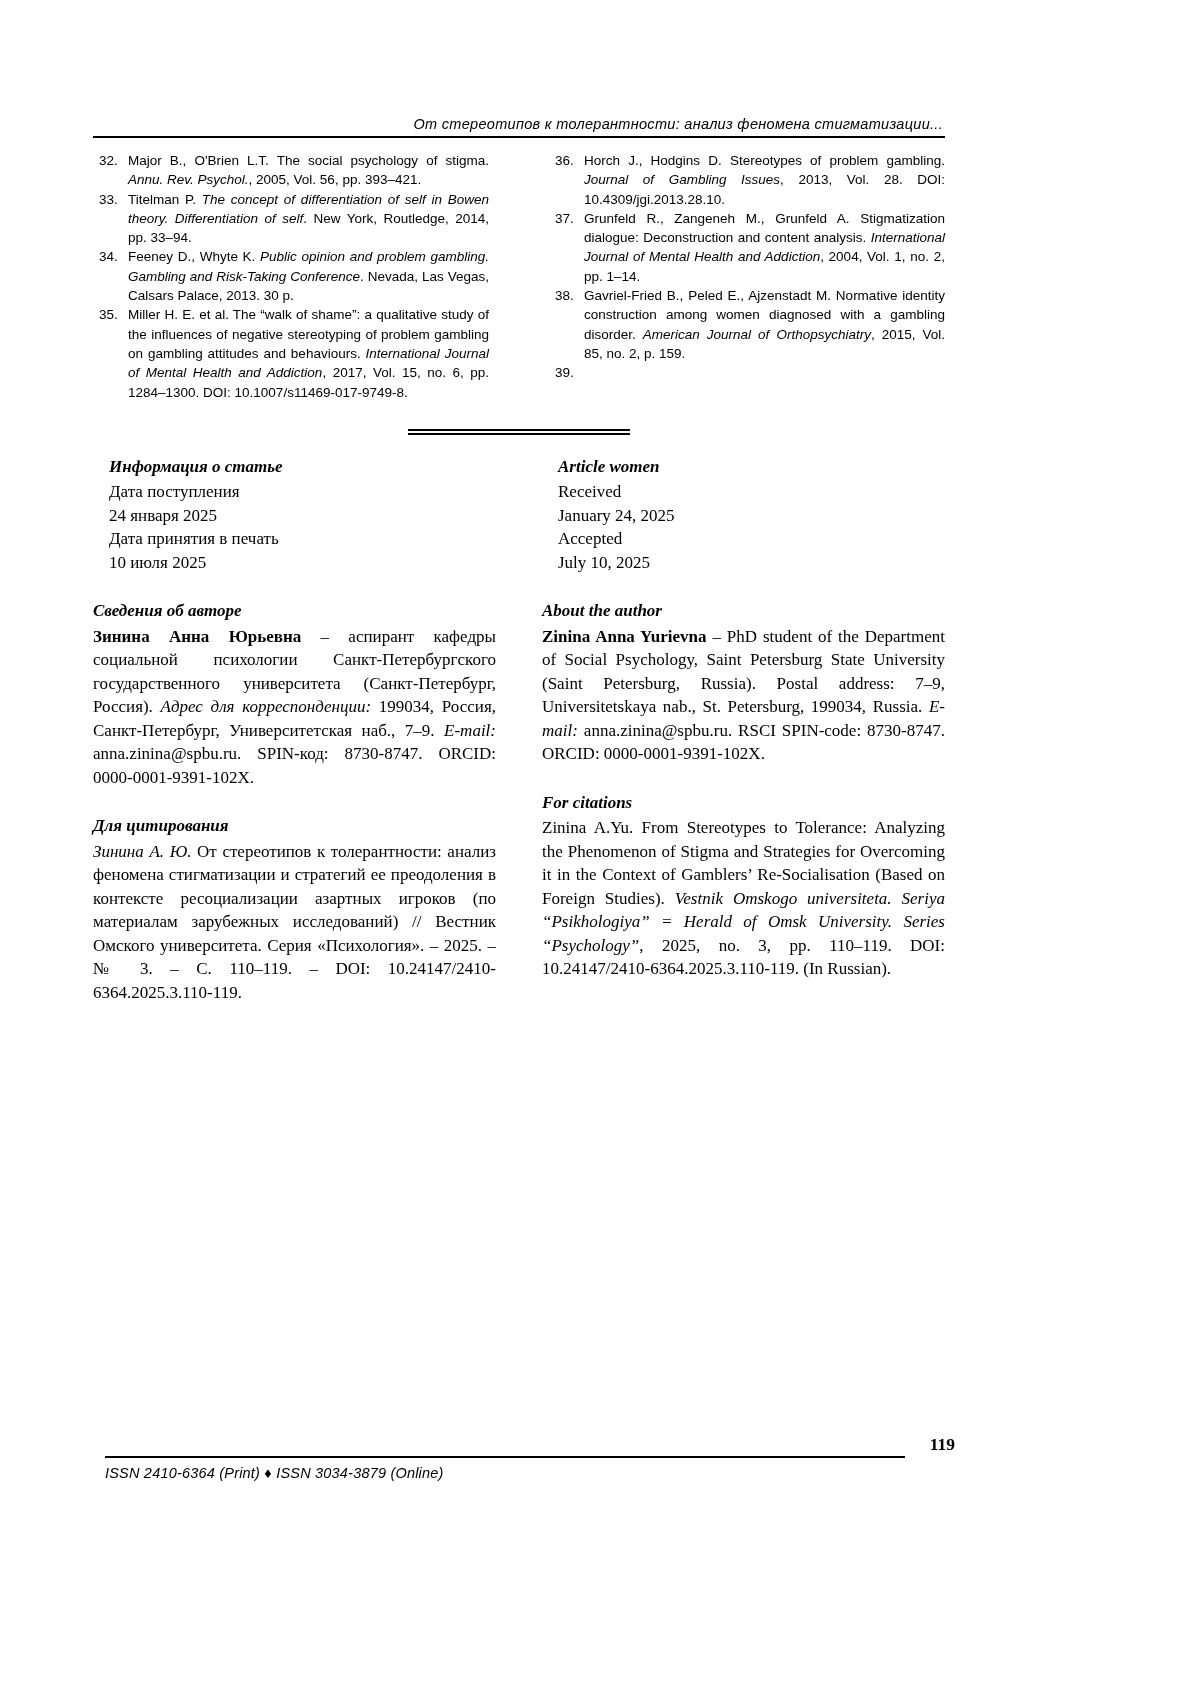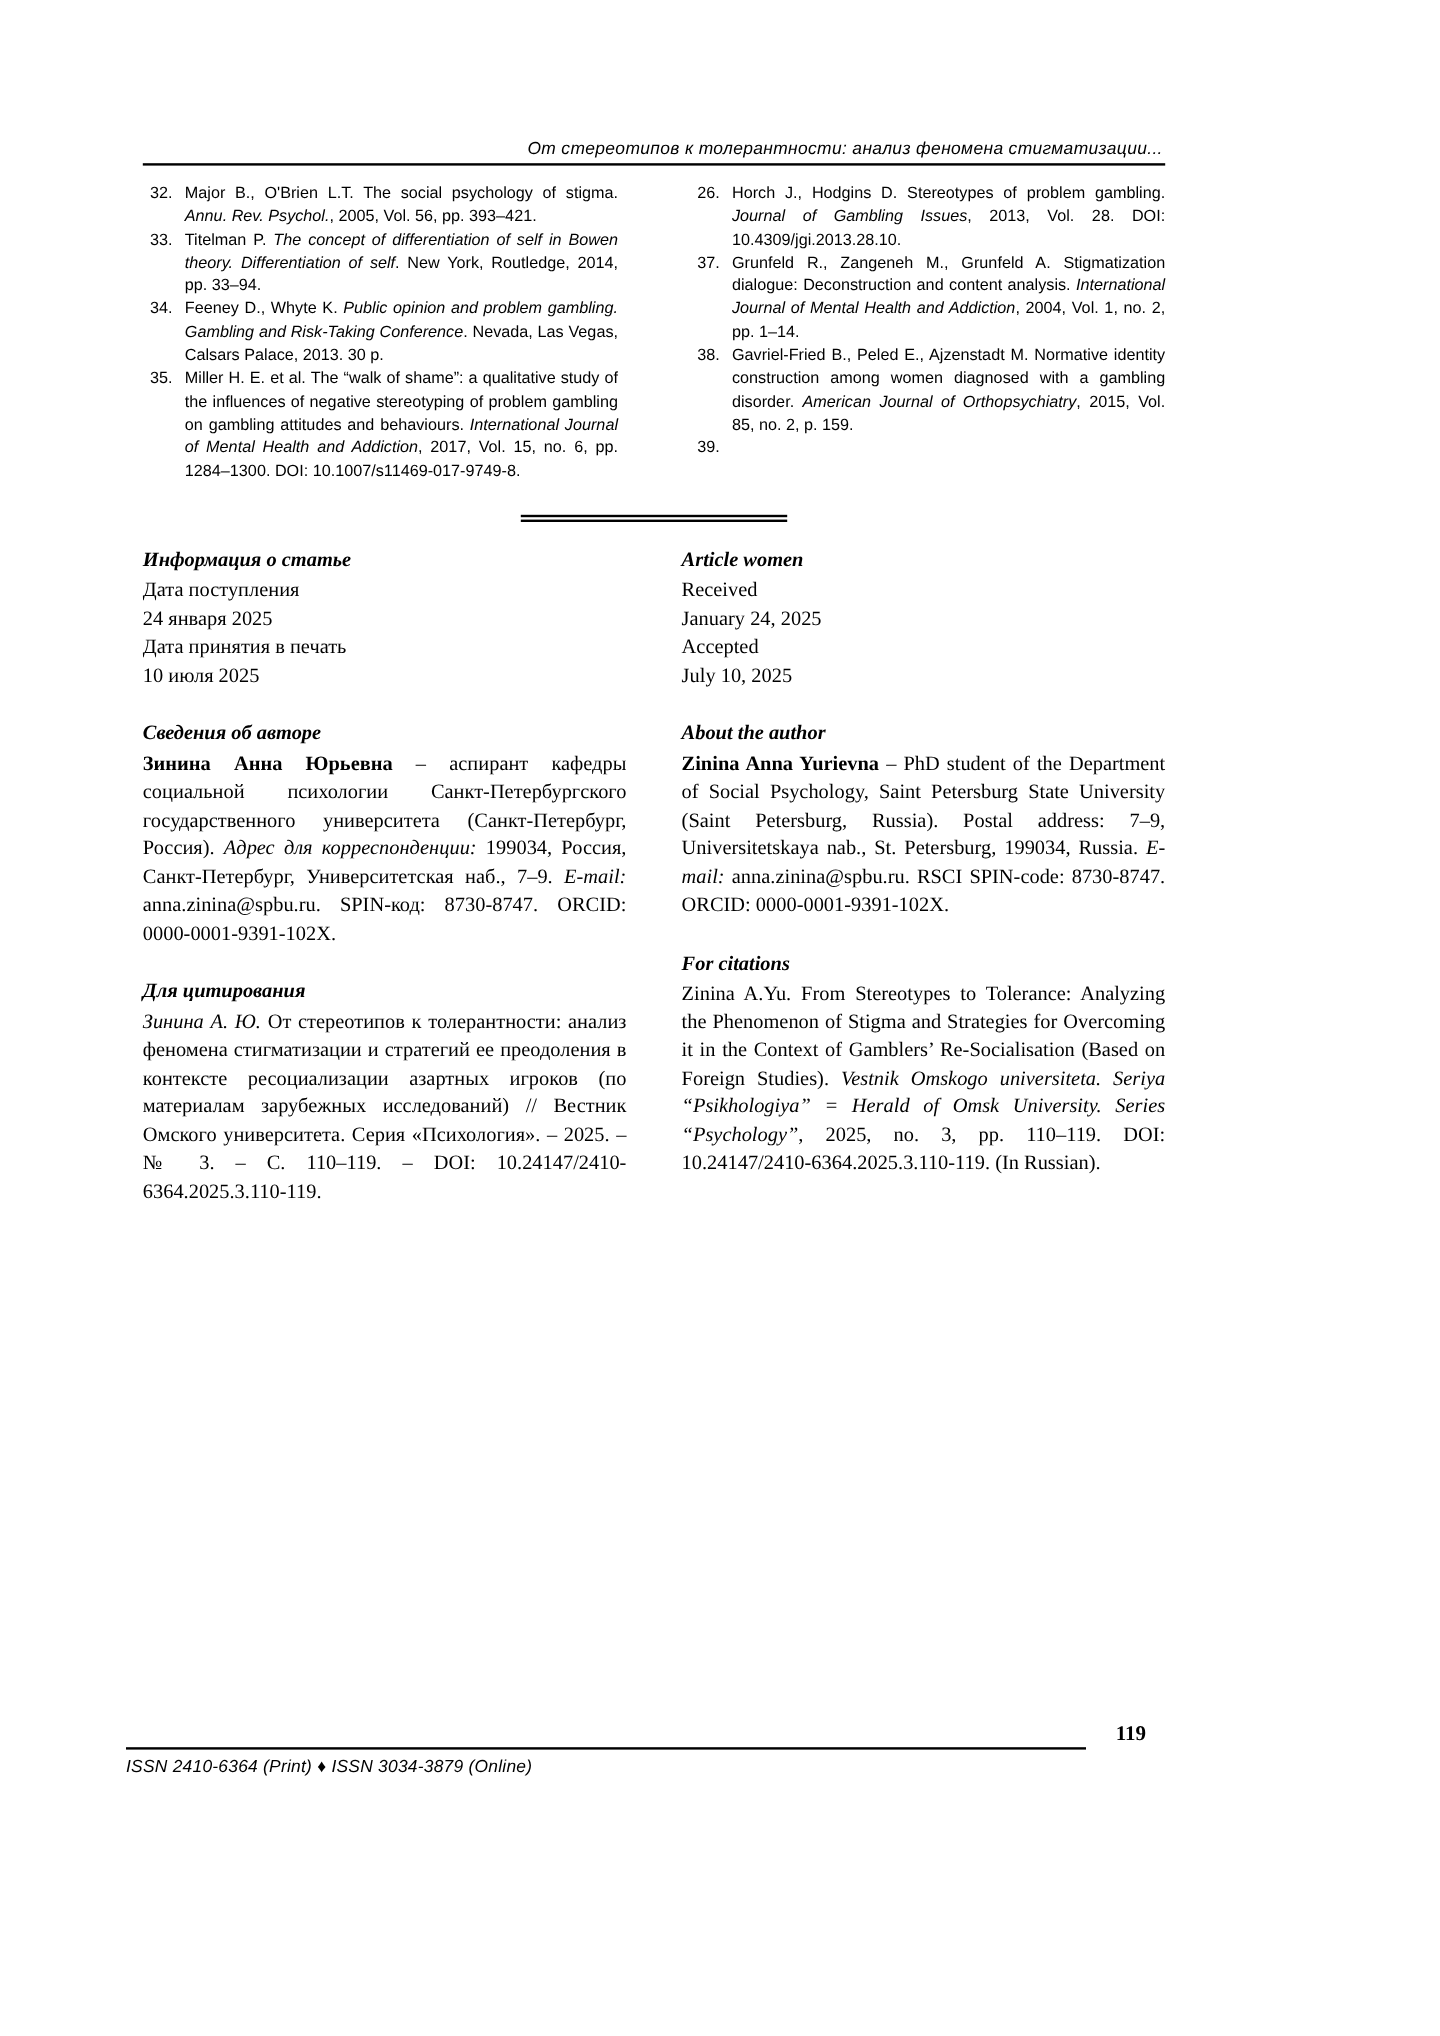--- a/index.html
+++ b/index.html
@@ -1,21 +1,21 @@
 <!DOCTYPE html>
 <html><head>
 <meta charset="utf-8">
 <style>
   * { margin:0; padding:0; box-sizing:border-box; }
   html,body { background:#888; }
   .page {
     width:1200px; height:1697px; position:relative;
     background:#fff; color:#000; margin:0 auto; overflow:hidden;
   }
-  .content { position:absolute; left:119px; top:0; width:852px; }
+  .content { position:absolute; left:93px; top:0; width:852px; }
 
   
   .running-title {
     font-family:"Liberation Sans", sans-serif;
     font-style:italic; font-size:14.5px; text-align:right;
     letter-spacing:0.3px; padding-right:2px;
   }
   .header { padding-top:116px; }
   .header-rule { border-bottom:2px solid #000; margin-top:4px; }
 
@@ -36,21 +36,21 @@
   }
 
   
   .info {
     display:flex; gap:46px; margin-top:20px;
     font-family:"Liberation Serif", serif;
     font-size:17px; line-height:23.5px;
   }
   .info-col { flex:1; min-width:0; }
   .info-block { margin-top:25px; }
-  .info-block:first-child { margin-top:0; }
+  .info-block:first-child { margin-top:0;margin-left:16px; }
   .info-heading { font-weight:bold; font-style:italic; margin-bottom:2px; }
   .info-para { text-align:justify; }
 
   
   .footer {
     position:absolute; left:105px; width:852px; top:1434px;
     font-family:"Liberation Sans", sans-serif;
   }
   .page-number {
     position:absolute; right:2px; top:0;
@@ -71,21 +71,21 @@
     </div>
 
     <div class="refs">
       <div class="refs-col">
           <div class="ref-item"><span class="ref-num">32.</span><span><span>Major B., O'Brien L.T. The social psychology of stigma. </span><span style="font-style: italic;">Annu. Rev. Psychol.</span><span>, 2005, Vol. 56, pp. 393–421.</span></span></div>
           <div class="ref-item"><span class="ref-num">33.</span><span><span>Titelman P. </span><span style="font-style: italic;">The concept of differentiation of self in Bowen theory. Differentiation of self</span><span>. New York, Routledge, 2014, pp. 33–94.</span></span></div>
           <div class="ref-item"><span class="ref-num">34.</span><span><span>Feeney D., Whyte K. </span><span style="font-style: italic;">Public opinion and problem gambling. Gambling and Risk-Taking Conference</span><span>. Nevada, Las Vegas, Calsars Palace, 2013. 30 p.</span></span></div>
           <div class="ref-item"><span class="ref-num">35.</span><span><span>Miller H. E. et al. The “walk of shame”: a qualitative study of the influences of negative stereotyping of problem gambling on gambling attitudes and behaviours. </span><span style="font-style: italic;">International Journal of Mental Health and Addiction</span><span>, 2017, Vol. 15, no. 6, pp. 1284–1300. DOI: 10.1007/s11469-017-9749-8.</span></span></div>
         </div>
       <div class="refs-col">
-          <div class="ref-item"><span class="ref-num">26.</span><span><span>Horch J., Hodgins D. Stereotypes of problem gambling. </span><span style="font-style: italic;">Journal of Gambling Issues</span><span>, 2013, Vol. 28. DOI: 10.4309/jgi.2013.28.10.</span></span></div>
+          <div class="ref-item"><span class="ref-num">36.</span><span><span>Horch J., Hodgins D. Stereotypes of problem gambling. </span><span style="font-style: italic;">Journal of Gambling Issues</span><span>, 2013, Vol. 28. DOI: 10.4309/jgi.2013.28.10.</span></span></div>
           <div class="ref-item"><span class="ref-num">37.</span><span><span>Grunfeld R., Zangeneh M., Grunfeld A. Stigmatization dialogue: Deconstruction and content analysis. </span><span style="font-style: italic;">International Journal of Mental Health and Addiction</span><span>, 2004, Vol. 1, no. 2, pp. 1–14.</span></span></div>
           <div class="ref-item"><span class="ref-num">38.</span><span><span>Gavriel-Fried B., Peled E., Ajzenstadt M. Normative identity construction among women diagnosed with a gambling disorder. </span><span style="font-style: italic;">American Journal of Orthopsychiatry</span><span>, 2015, Vol. 85, no. 2, p. 159.</span></span></div>
           <div class="ref-item"><span class="ref-num">39.</span></div>
         </div>
     </div>
 
     <div class="separator"></div>
 
     <div class="info">
 

